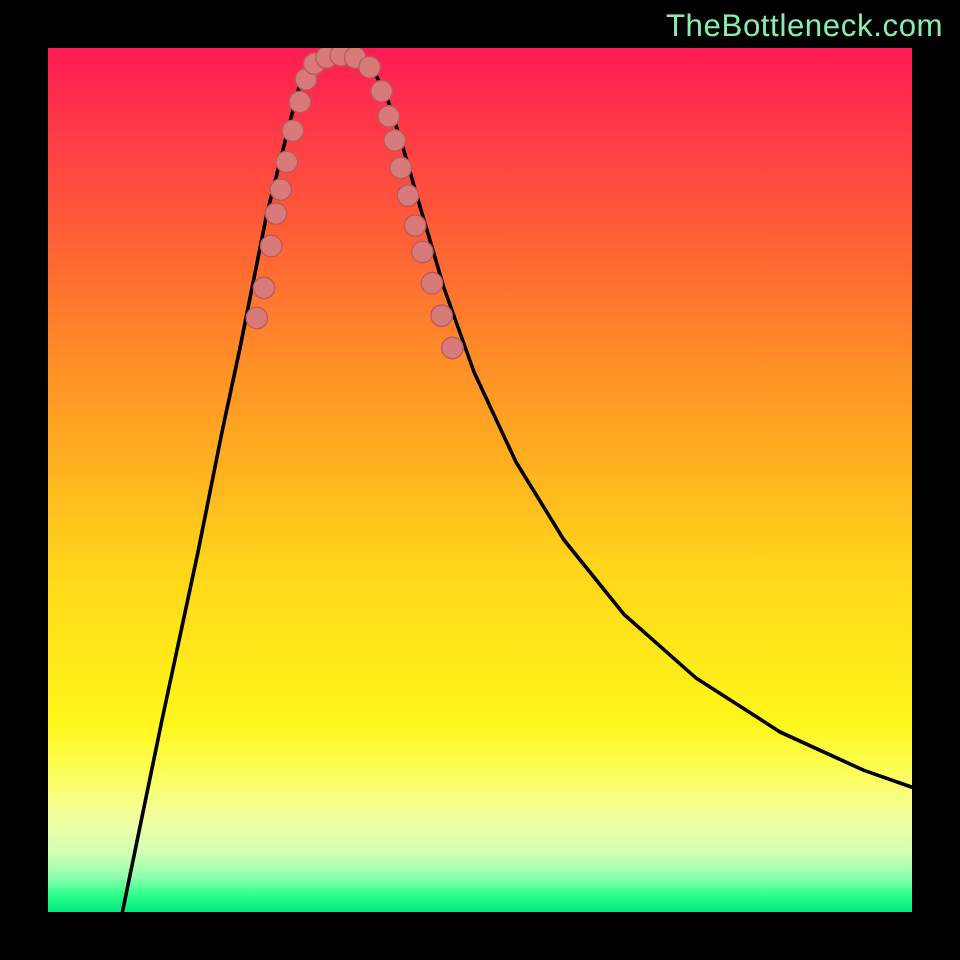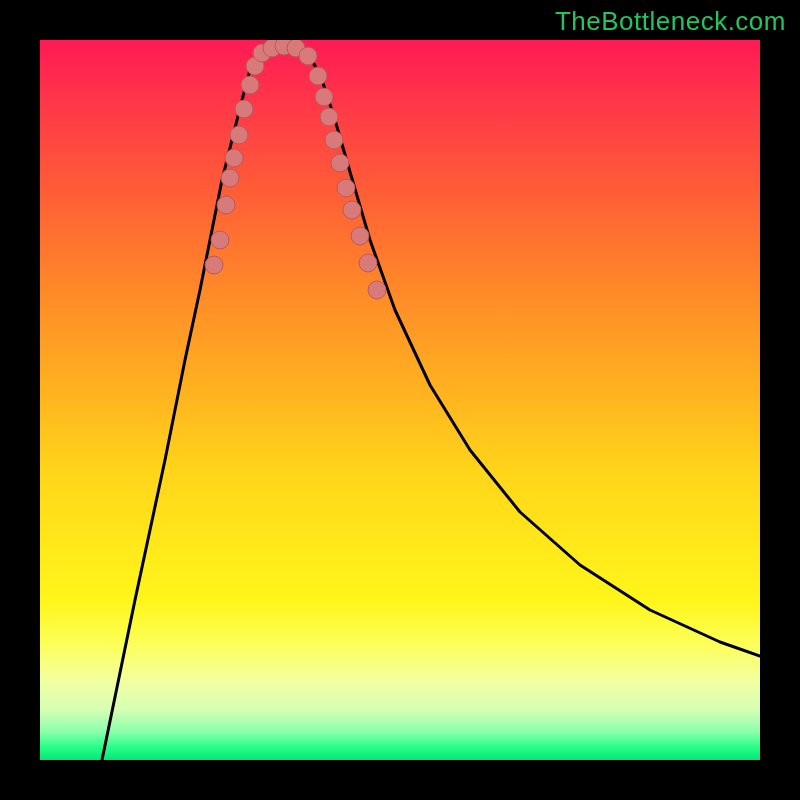--- a/index.html
+++ b/index.html
@@ -40,21 +40,21 @@
       #d6ffb5 93%,
       #8dffad 96%,
       #2fff8c 98%,
       #00e878 100%
     );
   }
   .watermark {
     position: absolute;
     top: 6px;
     right: 14px;
-    color: #22c55e;
+    color: #86efac;
     font-size: 26px;
     font-weight: 500;
     letter-spacing: 0.5px;
   }
   svg {
     position: absolute;
     left: 0;
     top: 0;
   }
 </style>

